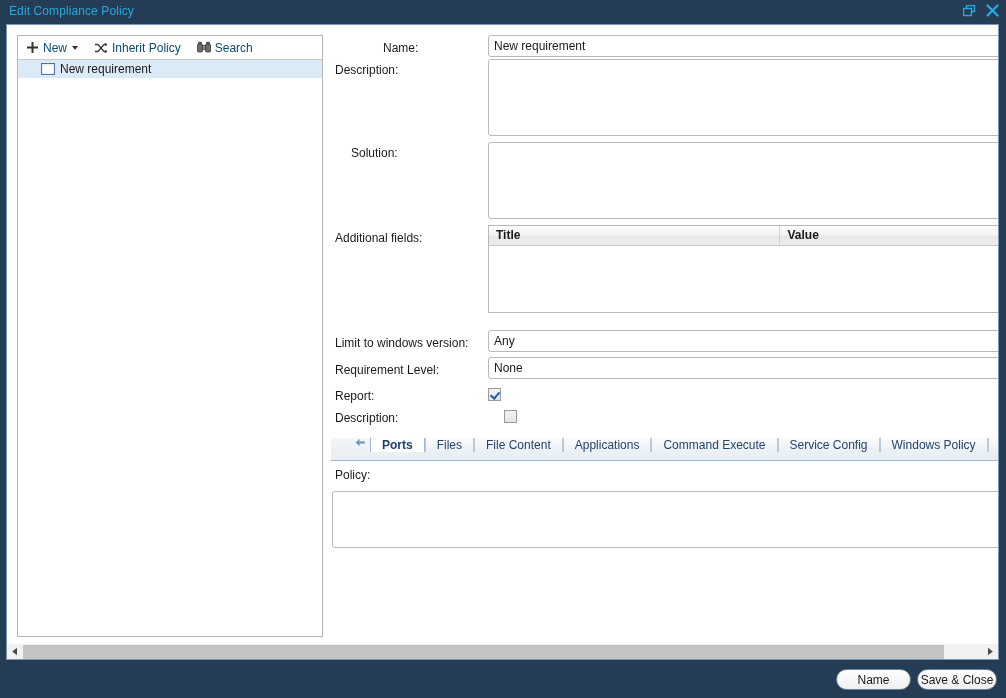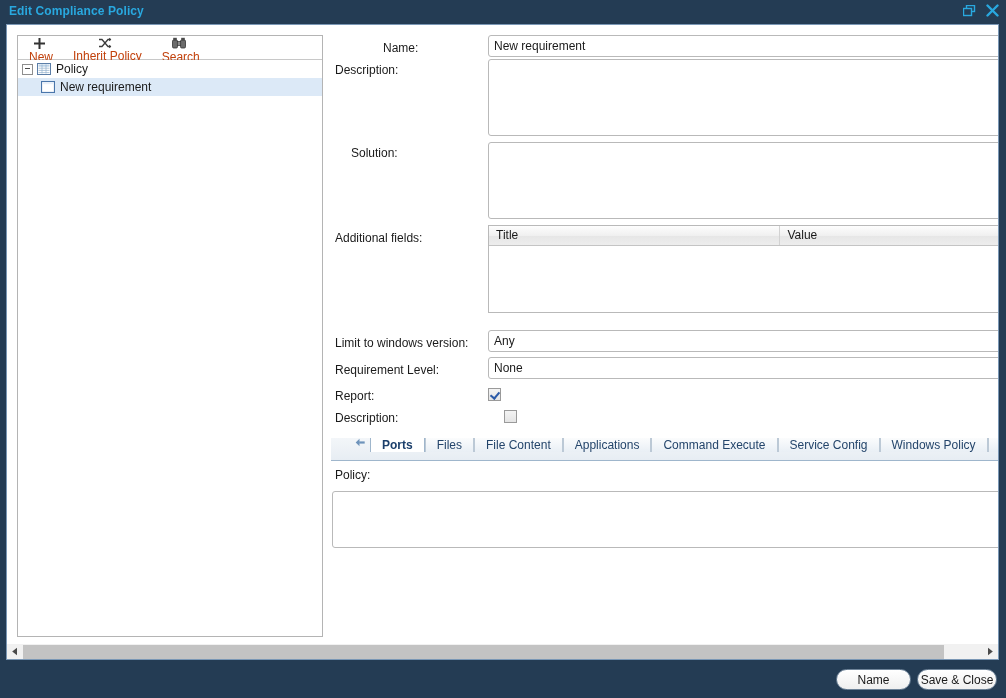--- a/index.html
+++ b/index.html
@@ -28,21 +28,21 @@
   .titlebar {
     position: absolute;
     left: 0; top: 0;
     width: 1006px;
     height: 24px;
   }
   .title-text {
     position: absolute;
     left: 9px; top: 4px;
     font-size: 12px;
-    font-weight: bold;
+    font-weight: normal;
     color: #29a8df;
     letter-spacing: 0.1px;
     white-space: nowrap;
   }
   .win-btns {
     position: absolute;
     right: 6px; top: 3px;
     display: flex;
     align-items: center;
     gap: 8px;
@@ -91,22 +91,21 @@
     box-sizing: border-box;
   }
   .tb-item {
     display: flex;
     align-items: center;
     height: 22px;
     padding: 0 6px 0 2px;
     cursor: pointer;
     white-space: nowrap;
     font-size: 12px;
-    color: #c2410c;
-    flex-direction: column;
+    color: #0c4a6e;
   }
   .tb-item .lbl { margin-left: 4px; }
   .tb-icon {
     width: 14px; height: 14px;
     display: inline-flex;
     align-items: center;
     justify-content: center;
   }
   .tb-caret {
     margin-left: 5px;
@@ -202,20 +201,21 @@
     box-sizing: border-box;
   }
   .grid-th {
     font-size: 12px;
     color: #1a1a1a;
     padding: 2px 8px 0 7px;
     box-sizing: border-box;
     border-right: 1px solid #d2d2d2;
     white-space: nowrap;
     overflow: hidden;
+    font-weight: bold;
   }
   .grid-body { background: #ffffff; }
 
   
   .checkbox {
     width: 13px; height: 13px;
     border: 1px solid #9a9a9a;
     background: linear-gradient(to bottom, #f4f4f4, #e4e4e4);
     box-sizing: border-box;
     position: relative;
@@ -403,32 +403,20 @@
               <rect x="1.2" y="0.8" width="3.6" height="2.4" fill="#4a4a4a"></rect>
               <rect x="9.2" y="0.8" width="3.6" height="2.4" fill="#4a4a4a"></rect>
             </svg>
           </span>
           <span class="lbl">Search</span>
         </div>
       </div>
 
       <div class="tree-body">
 
-        <div class="tree-row">
-          <span class="expander"></span>
-          <span class="node-icon">
-            <svg width="14" height="12" viewBox="0 0 14 12">
-              <rect x="0.5" y="0.5" width="13" height="11" fill="#ffffff" stroke="#5b7ea8" stroke-width="1"></rect>
-              <rect x="1.5" y="1.5" width="11" height="2.2" fill="#bcd3e8"></rect>
-              <path d="M1.5 5.2 H12.5 M1.5 7.4 H12.5 M1.5 9.6 H12.5" stroke="#9bb6d0" stroke-width="0.8"></path>
-              <path d="M5 1.5 V10.5 M9 1.5 V10.5" stroke="#9bb6d0" stroke-width="0.8"></path>
-            </svg>
-          </span>
-          <span>Policy</span>
-        </div>
 
         <div class="tree-row selected">
           <span class="indent">
               <span class="dotline"></span>
             </span>
           <span class="node-icon">
             <svg width="14" height="12" viewBox="0 0 14 12">
               <rect x="0.5" y="0.5" width="13" height="11" fill="#ffffff" stroke="#4a76ab" stroke-width="1.2"></rect>
               <rect x="1.6" y="1.6" width="10.8" height="1.6" fill="#e8f0f9"></rect>
             </svg>

